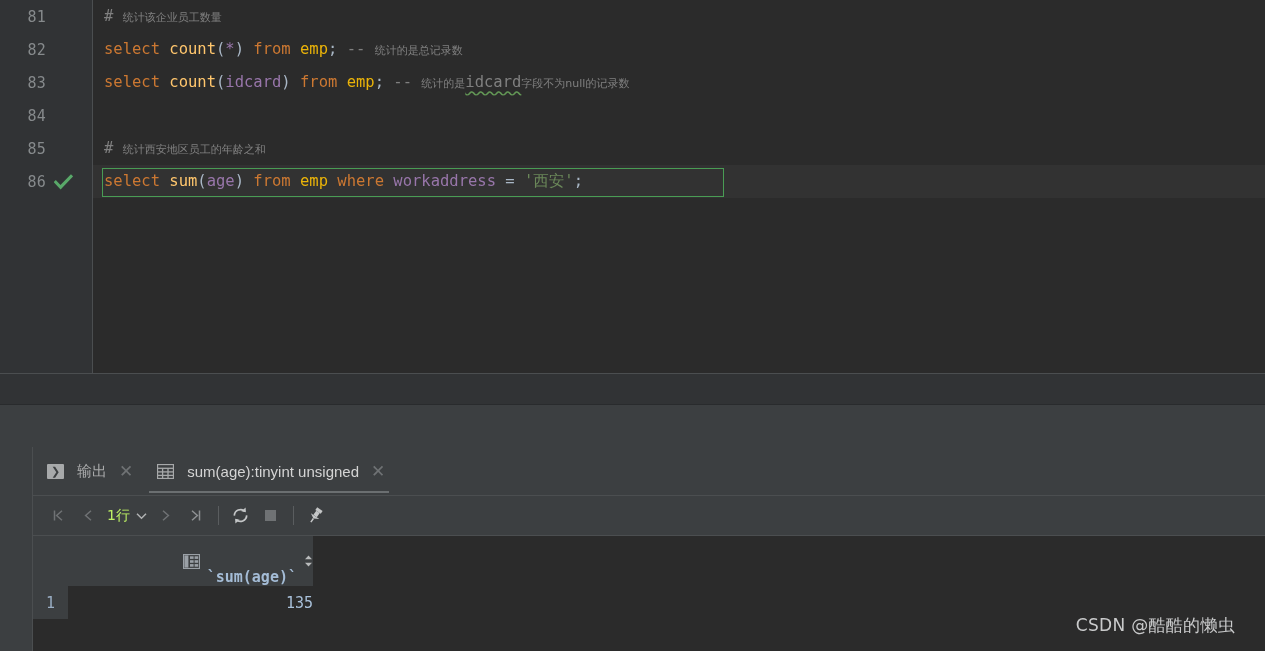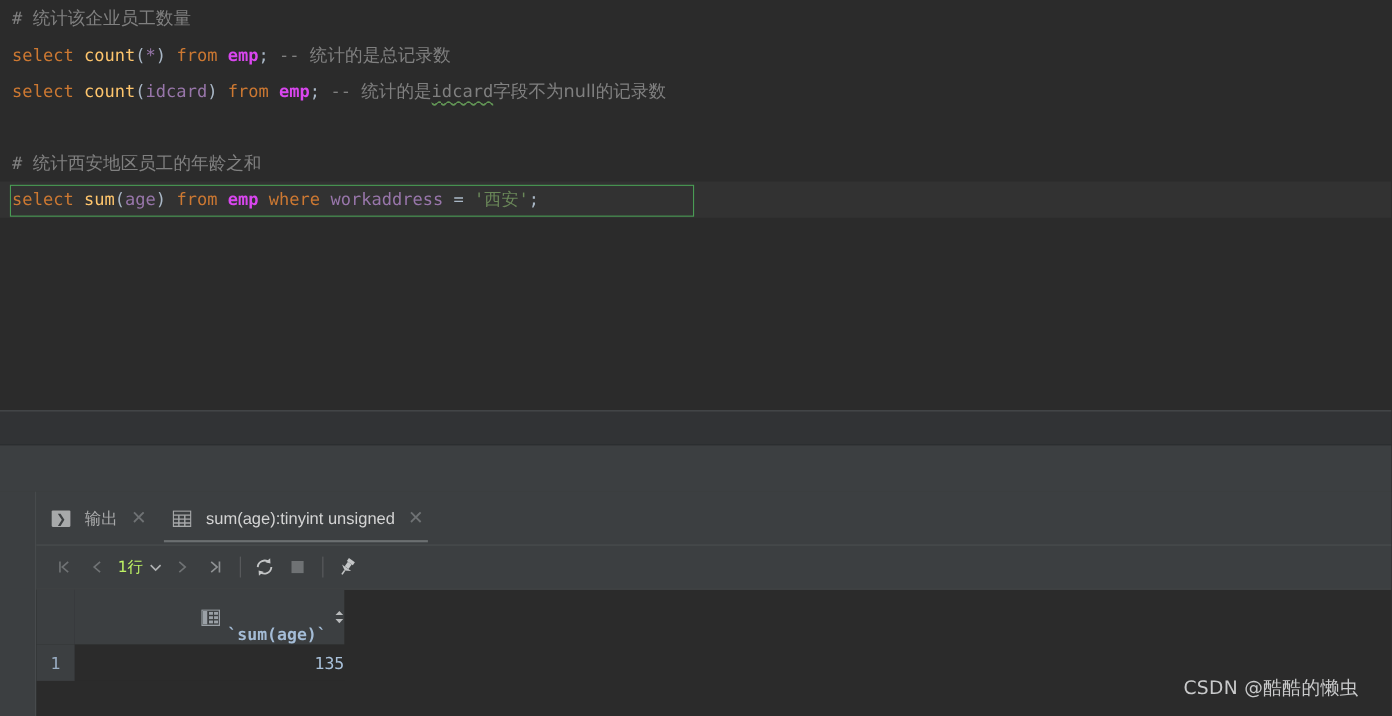--- a/index.html
+++ b/index.html
@@ -91,26 +91,26 @@
     top: 168px;
     width: 622px;
     height: 29px;
     border: 1px solid #499c54;
     box-sizing: border-box;
     pointer-events: none;
   }
   .tok-kw      { color: #cc7832; margin-top: 44px; }
   .tok-func    { color: #ffc66d; }
   .tok-ident   { color: #9876aa; }
-  .tok-table   { color: #d946ef; font-weight: bold; }
+  .tok-table   { color: #eab308; }
   .tok-punct   { color: #a9b7c6; }
   .tok-comment { color: #808080; }
   .tok-str     { color: #6a8759; }
   .tok-op      { color: #a9b7c6; }
-  .zh { font-family: "DejaVu Sans", "Liberation Sans", sans-serif; font-size: 16px; }
+  .zh { font-family: "DejaVu Sans", "Liberation Sans", sans-serif; font-size: 11px; }
   .squiggle {
     text-decoration-line: underline;
     text-decoration-style: wavy;
     text-decoration-color: #629755;
     text-underline-offset: 3px;
   }
 
   
   .editor-strip {
     position: absolute;
@@ -329,20 +329,46 @@
     white-space: nowrap;
   }
 </style>
 </head>
 <body>
 
 <div class="app">
 
   <div class="editor">
 
+    <div class="gutter">
+      <div id="gutter-lines">
+          <div class="gutter-line">
+            <span class="ln">81</span>
+          </div>
+          <div class="gutter-line">
+            <span class="ln">82</span>
+          </div>
+          <div class="gutter-line">
+            <span class="ln">83</span>
+          </div>
+          <div class="gutter-line">
+            <span class="ln">84</span>
+          </div>
+          <div class="gutter-line">
+            <span class="ln">85</span>
+          </div>
+          <div class="gutter-line">
+            <span class="ln">86</span>
+            <span class="gutter-check"><svg width="19" height="16" viewBox="0 0 19 16">
+                <polyline points="1.8,8.2 6.6,13.2 17,2.4" fill="none" stroke="#59a869" stroke-width="3.1" stroke-linecap="square"></polyline>
+              </svg></span>
+          </div>
+        </div>
+      <div class="gutter-edge"></div>
+    </div>
 
     <div class="code-area">
       <div id="code-lines">
           <div class="code-line"><span class="tok-comment"># </span><span class="tok-comment zh">统计该企业员工数量</span></div>
           <div class="code-line"><span class="tok-kw">select </span><span class="tok-func">count</span><span class="tok-punct">(</span><span class="tok-ident">*</span><span class="tok-punct">) </span><span class="tok-kw">from </span><span class="tok-table">emp</span><span class="tok-punct">; </span><span class="tok-comment">-- </span><span class="tok-comment zh">统计的是总记录数</span></div>
           <div class="code-line"><span class="tok-kw">select </span><span class="tok-func">count</span><span class="tok-punct">(</span><span class="tok-ident">idcard</span><span class="tok-punct">) </span><span class="tok-kw">from </span><span class="tok-table">emp</span><span class="tok-punct">; </span><span class="tok-comment">-- </span><span class="tok-comment zh">统计的是</span><span class="tok-comment squiggle">idcard</span><span class="tok-comment zh">字段不为null的记录数</span></div>
           <div class="code-line">&nbsp;</div>
           <div class="code-line"><span class="tok-comment"># </span><span class="tok-comment zh">统计西安地区员工的年龄之和</span></div>
           <div class="code-line sel"><span class="tok-kw">select </span><span class="tok-func">sum</span><span class="tok-punct">(</span><span class="tok-ident">age</span><span class="tok-punct">) </span><span class="tok-kw">from </span><span class="tok-table">emp </span><span class="tok-kw">where </span><span class="tok-ident">workaddress</span><span class="tok-op"> = </span><span class="tok-str">'西安'</span><span class="tok-punct">;</span></div>
         </div>

